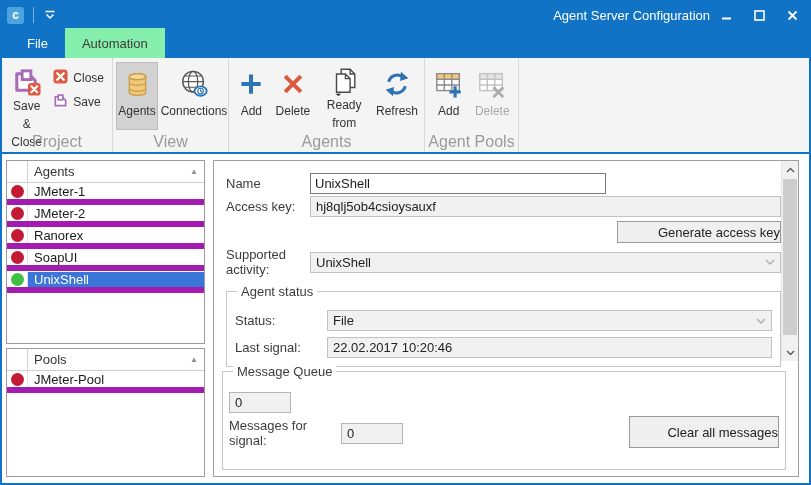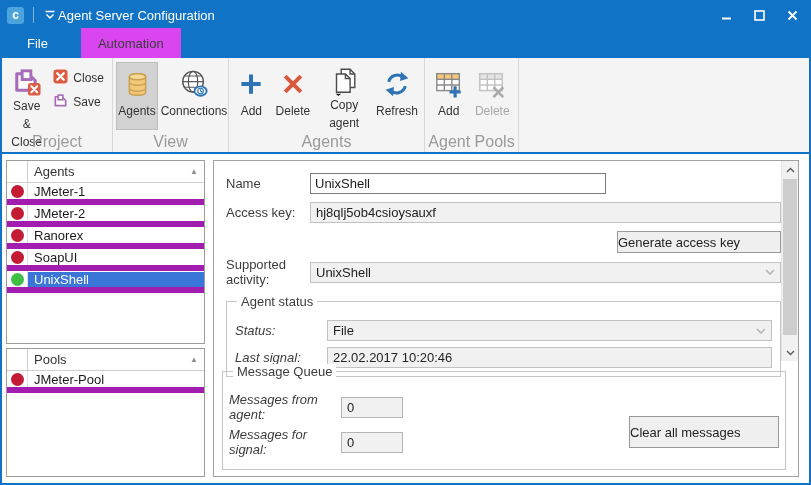--- a/index.html
+++ b/index.html
@@ -9,29 +9,29 @@
     display: flex; flex-direction: column; background: #fff; }
 
   
   .titlebar { height: 26px; background: #1173c5; display: flex; align-items: center;
     color: #fff; flex-shrink: 0; }
   .app-icon { width: 17px; height: 17px; margin-left: 5px; background: #4da3dc;
     border-radius: 3px; display: flex; align-items: center; justify-content: center;
     font-size: 12px; font-weight: bold; color: #fff; }
   .tb-sep { width: 1px; height: 16px; background: rgba(255,255,255,.45); margin: 0 8px 0 9px; }
   .qa-chevron { width: 16px; height: 14px; display: flex; align-items: center; justify-content: center; }
-  .tb-title { flex: 1; text-align: left; font-size: 13px; padding-right: 0; }
+  .tb-title { flex: 1; text-align: right; font-size: 13px; padding-right: 0; }
   .winbtns { display: flex; align-items: stretch; height: 100%; }
   .winbtn { width: 33px; display: flex; align-items: center; justify-content: center; height: 100%; }
 
   
   .tabrow { height: 30px; background: #1173c5; display: flex; align-items: stretch;
     padding-left: 8px; flex-shrink: 0; }
   .tab { padding: 0 17px; display: flex; align-items: center; font-size: 13px; color: #fff; }
-  .tab.selected { background: #d946ef; color: #3c3c3c; margin-left: 16px; }
+  .tab.selected { background: #86efac; color: #3c3c3c; }
 
   
   .ribbon { height: 96px; background: #f4f4f5; border-bottom: 2px solid #1173c5;
     display: flex; align-items: stretch; flex-shrink: 0; }
   .rgroup { display: flex; flex-direction: column; border-right: 1px solid #d8d8d8; }
   .rbody { flex: 1; display: flex; align-items: flex-start; padding: 0 3px; }
   .glabel { height: 18px; text-align: center; font-size: 16px; color: #9a9a9a; line-height: 16px; }
   .rbtn { height: 68px; margin-top: 4px; display: flex; flex-direction: column;
     align-items: center; padding: 3px 4px 0 4px; font-size: 12px; color: #333;
     text-align: center; line-height: 18px; border: 1px solid transparent; }
@@ -60,41 +60,41 @@
   .dot.offline { background: #c21b33; }
   .dot.online  { background: #3ebf44; }
   .gname { flex: 1; padding-left: 6px; font-size: 13px; color: #1a1a1a;
     display: flex; align-items: center; }
   .grow.selected .gname { background: #3a76d8; color: #fff; }
 
   .rightpanel { flex: 1; margin-left: 8px; border: 1px solid #a0a0a0; background: #fff;
     display: flex; flex-direction: column; min-width: 0; }
   .scrollregion { height: 200px; display: flex; flex-shrink: 0; }
   .formarea { flex: 1; padding: 12px 0 0 12px; min-width: 0; }
-  .frow { display: flex; align-items: center; margin-bottom: 8px; }
+  .frow { display: flex; align-items: center; margin-bottom: 2px; }
   .flabel { width: 84px; flex-shrink: 0; font-size: 13px; color: #3c3c3c; }
   .tinput { height: 21px; border: 1px solid #7a7a7a; font-size: 13px; padding: 0 4px;
     font-family: "Liberation Sans", sans-serif; color: #1a1a1a; outline: none; }
   .name-input { width: 296px; }
   .ro { flex: 1; height: 21px; background: #f1f1f1; border: 1px solid #c2c2c2;
     display: flex; align-items: center; padding: 0 5px; font-size: 13px; color: #222; }
   .combo { flex: 1; height: 21px; background: #f1f1f1; border: 1px solid #c2c2c2;
     display: flex; align-items: center; padding-left: 5px; font-size: 13px; color: #222;
     position: relative; }
   .combo .arrow { position: absolute; right: 1px; top: 1px; bottom: 1px; width: 19px;
     display: flex; align-items: center; justify-content: center; background: #f1f1f1; }
   .btn { background: #efefef; border: 1px solid #9a9a9a; font-size: 13px; color: #222;
-    display: flex; align-items: center; justify-content: flex-start; }
+    display: flex; align-items: center; justify-content: flex-end; }
   .btnrow { display: flex; justify-content: flex-end; margin: 4px 0 4px 0; }
   .gen-btn { width: 164px; height: 22px; }
   .fieldset { border: 1px solid #c6c6c6; position: relative; padding: 18px 8px 8px 8px;
     margin-top: 14px; }
   .fieldset .legend { position: absolute; top: -8px; left: 10px; background: #fff;
     padding: 0 4px; font-size: 13px; color: #3c3c3c; }
-  .fieldset .flabel { width: 92px; font-style: italic; }
+  .fieldset .flabel { width: 92px; }
   .fieldset .frow { margin-bottom: 6px; }
 
   .vscroll { width: 17px; background: #f1f1f1; border-left: 1px solid #e6e6e6;
     position: relative; flex-shrink: 0; }
   .sarrow { height: 17px; display: flex; align-items: center; justify-content: center; }
   .sarrow.down { position: absolute; bottom: 0; left: 0; right: 0; }
   .sthumb { position: absolute; left: 1px; right: 1px; top: 18px; height: 156px; background: #cdcdcd; }
 
   .mqarea { flex: 1; display: flex; min-height: 0; }
   .mq-fieldset { flex: 1; margin: 10px 12px 6px 8px; padding: 20px 8px 8px 6px; position: relative; }
@@ -237,21 +237,21 @@
         <div class="rbtn" style="width:60px">
           <span class="icn">
             <svg width="30" height="30" viewBox="0 0 32 32">
               <path d="M13 3.5 H22.5 L27.5 8.5 V23 H13 Z" fill="#fff" stroke="#4a4a4a" stroke-width="1.5"></path>
               <path d="M22.5 3.5 V8.5 H27.5" fill="none" stroke="#4a4a4a" stroke-width="1.5"></path>
               <path d="M8 8.5 H17.5 L22.5 13.5 V28 H8 Z" fill="#fff" stroke="#4a4a4a" stroke-width="1.5"></path>
               <path d="M17.5 8.5 V13.5 H22.5" fill="none" stroke="#4a4a4a" stroke-width="1.5"></path>
               <path d="M7 29.5 h6 l-3 2.5 z" fill="#222"></path>
             </svg>
           </span>
-          <span>Copy agent</span>
+          <span>Ready from</span>
         </div>
         <div class="rbtn" style="width:48px">
           <span class="icn">
             <svg width="28" height="28" viewBox="0 0 32 32">
               <path d="M6.5 13.5 A10 10 0 0 1 23 8.5" fill="none" stroke="#2e74b5" stroke-width="3.4"></path>
               <polygon points="20.5,2 29,9.5 19.5,12.5" fill="#2e74b5"></polygon>
               <path d="M25.5 18.5 A10 10 0 0 1 9 23.5" fill="none" stroke="#2e74b5" stroke-width="3.4"></path>
               <polygon points="11.5,30 3,22.5 12.5,19.5" fill="#2e74b5"></polygon>
             </svg>
           </span>
@@ -418,21 +418,20 @@
                 <path d="M1 1 L4.5 4.5 L8 1" stroke="#5a5a5a" stroke-width="1.4" fill="none"></path>
               </svg>
           </div>
         </div>
       </div>
 
       <div class="mqarea">
         <div class="fieldset mq-fieldset">
           <span class="legend">Message Queue</span>
           <div class="frow">
-            <span class="flabel">Messages from agent:</span>
             <div class="mq-field">
               <span>0</span>
             </div>
           </div>
           <div class="frow">
             <span class="flabel">Messages for signal:</span>
             <div class="mq-field">
               <span>0</span>
             </div>
           </div>

